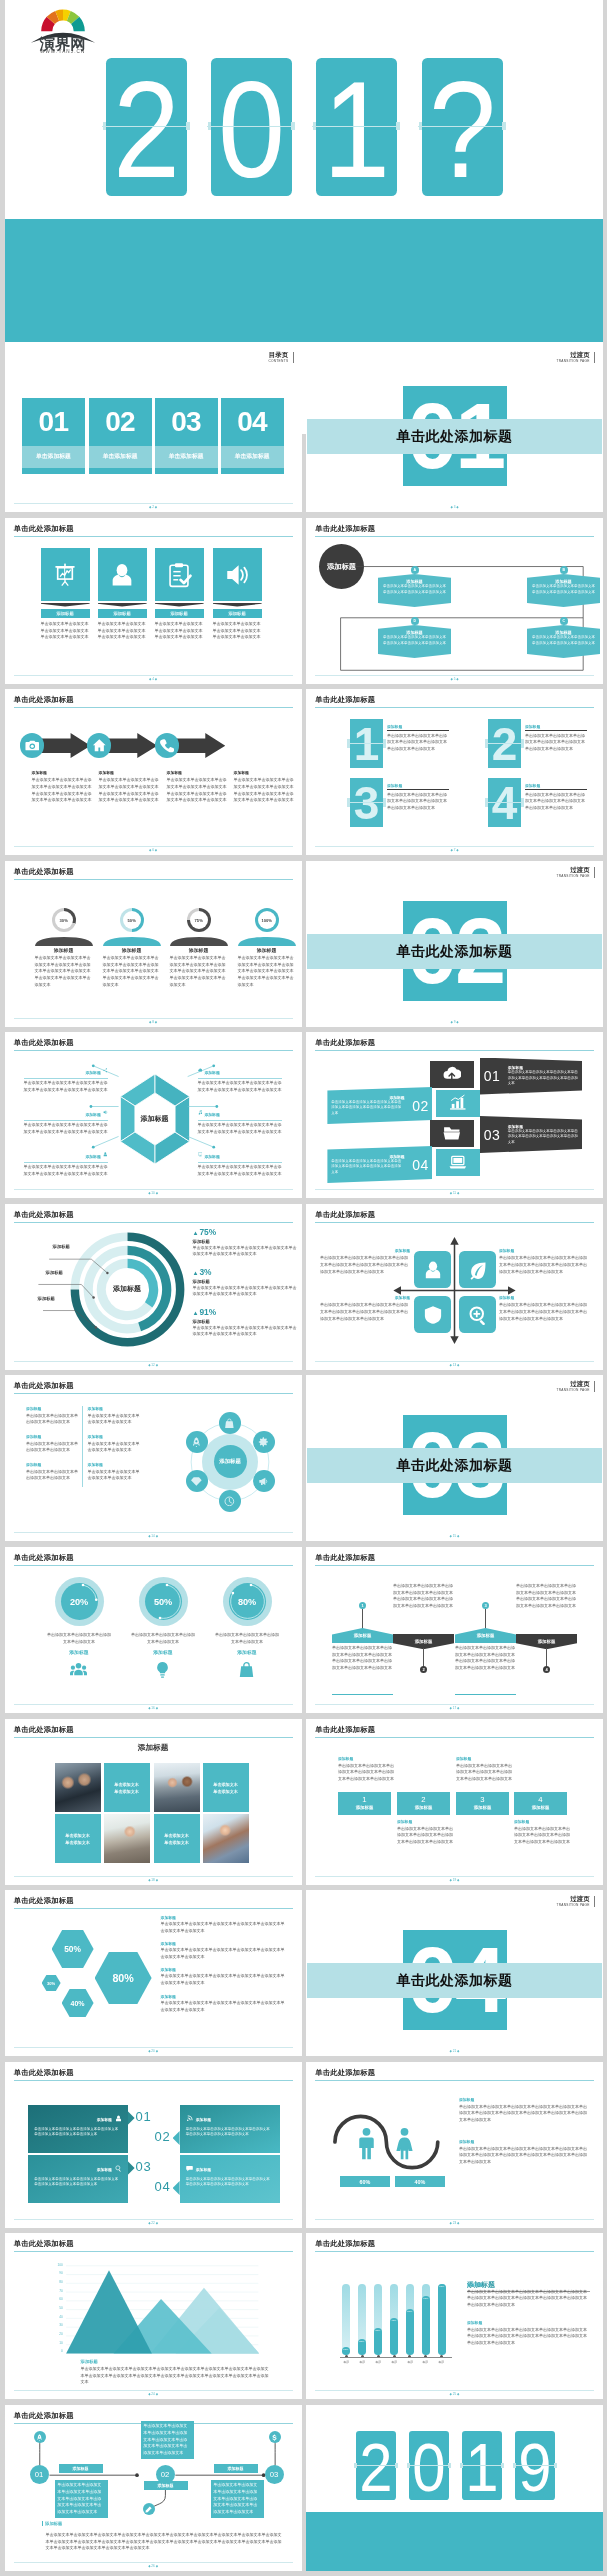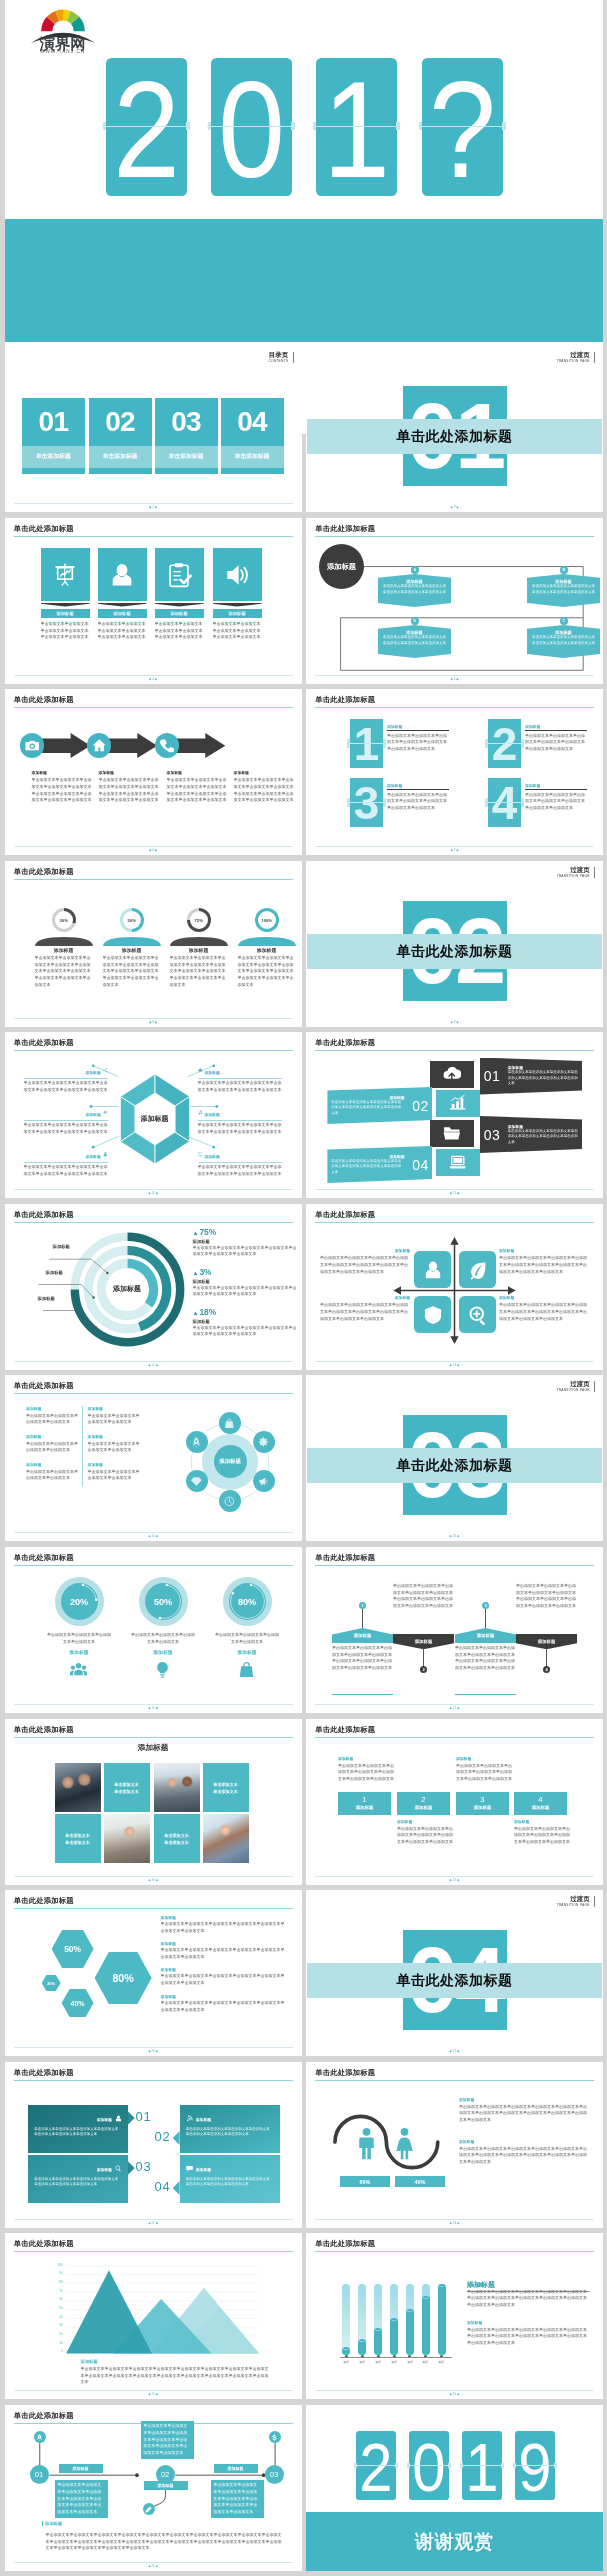--- a/index.html
+++ b/index.html
@@ -763,21 +763,21 @@
     <div class="rg-pct"><span class="rg-up">▲</span><span>75%</span></div>
     <div class="rg-sub">添加标题</div>
     <div class="tiny" style="width:107px;">单击添加文本单击添加文本单击添加文本单击添加文本单击添加文本单击添加文本单击添加文本</div>
   </div>
   <div class="rg-stat" style="top:63px">
     <div class="rg-pct"><span class="rg-up">▲</span><span>3%</span></div>
     <div class="rg-sub">添加标题</div>
     <div class="tiny" style="width:107px;">单击添加文本单击添加文本单击添加文本单击添加文本单击添加文本单击添加文本单击添加文本</div>
   </div>
   <div class="rg-stat" style="top:103px">
-    <div class="rg-pct"><span class="rg-up">▲</span><span>18%</span></div>
+    <div class="rg-pct"><span class="rg-up">▲</span><span>91%</span></div>
     <div class="rg-sub">添加标题</div>
     <div class="tiny" style="width:107px;">单击添加文本单击添加文本单击添加文本单击添加文本单击添加文本单击添加文本单击添加文本</div>
   </div>
   <div class="s-bline"></div>
   <div class="s-pager">◆ 12 ◆</div>
 </div>
 <div class="slide" style="left:306px;top:1204px">
   <div class="s-title">单击此处添加标题</div>
   <div class="s-rule"></div>
   <svg class="qd-cross" width="123" height="107" viewBox="0 0 160 140">
@@ -1395,16 +1395,15 @@
     <i class="ef-tl"></i>
         <i class="ef-tr"></i>
   </div>
   <div class="ef" style="left:209px">
     <span class="ef-n">9</span>
     <i class="ef-h"></i>
     <i class="ef-tl"></i>
         <i class="ef-tr"></i>
   </div>
   <div class="ef-band"></div>
-  <div class="ef-txt">谢谢观赏</div>
 </div>
   </div>
 
 
 </body></html>

